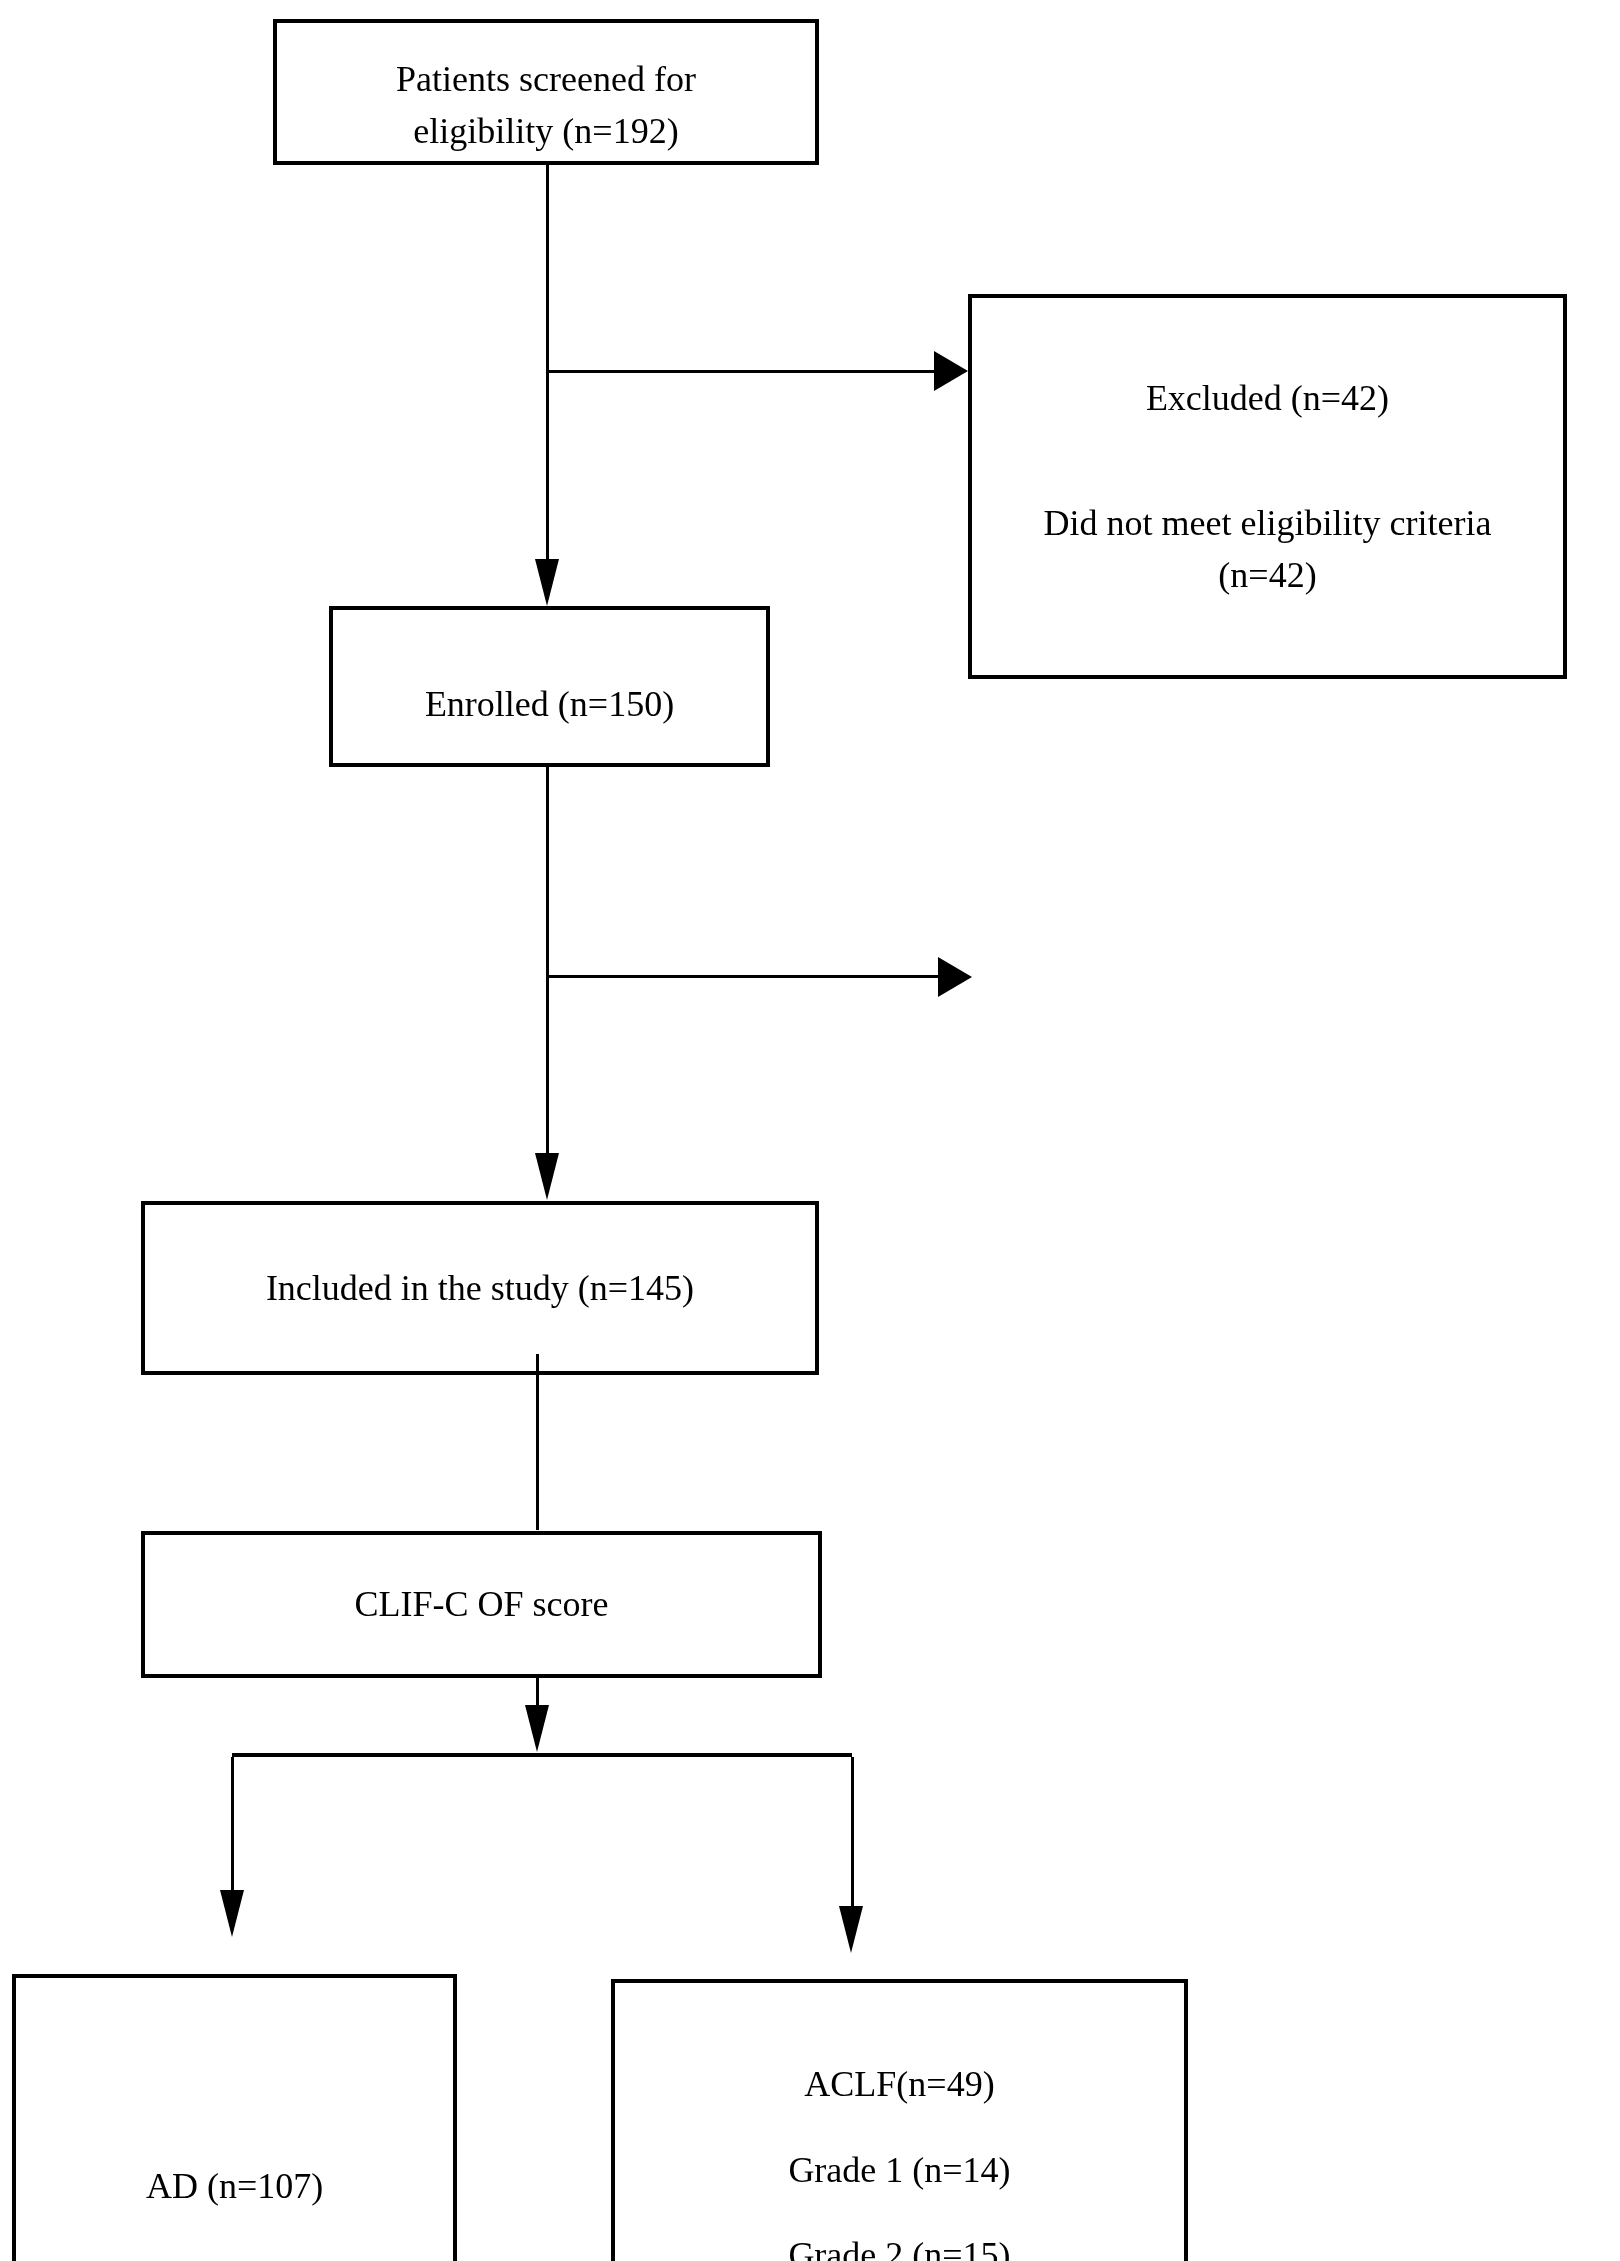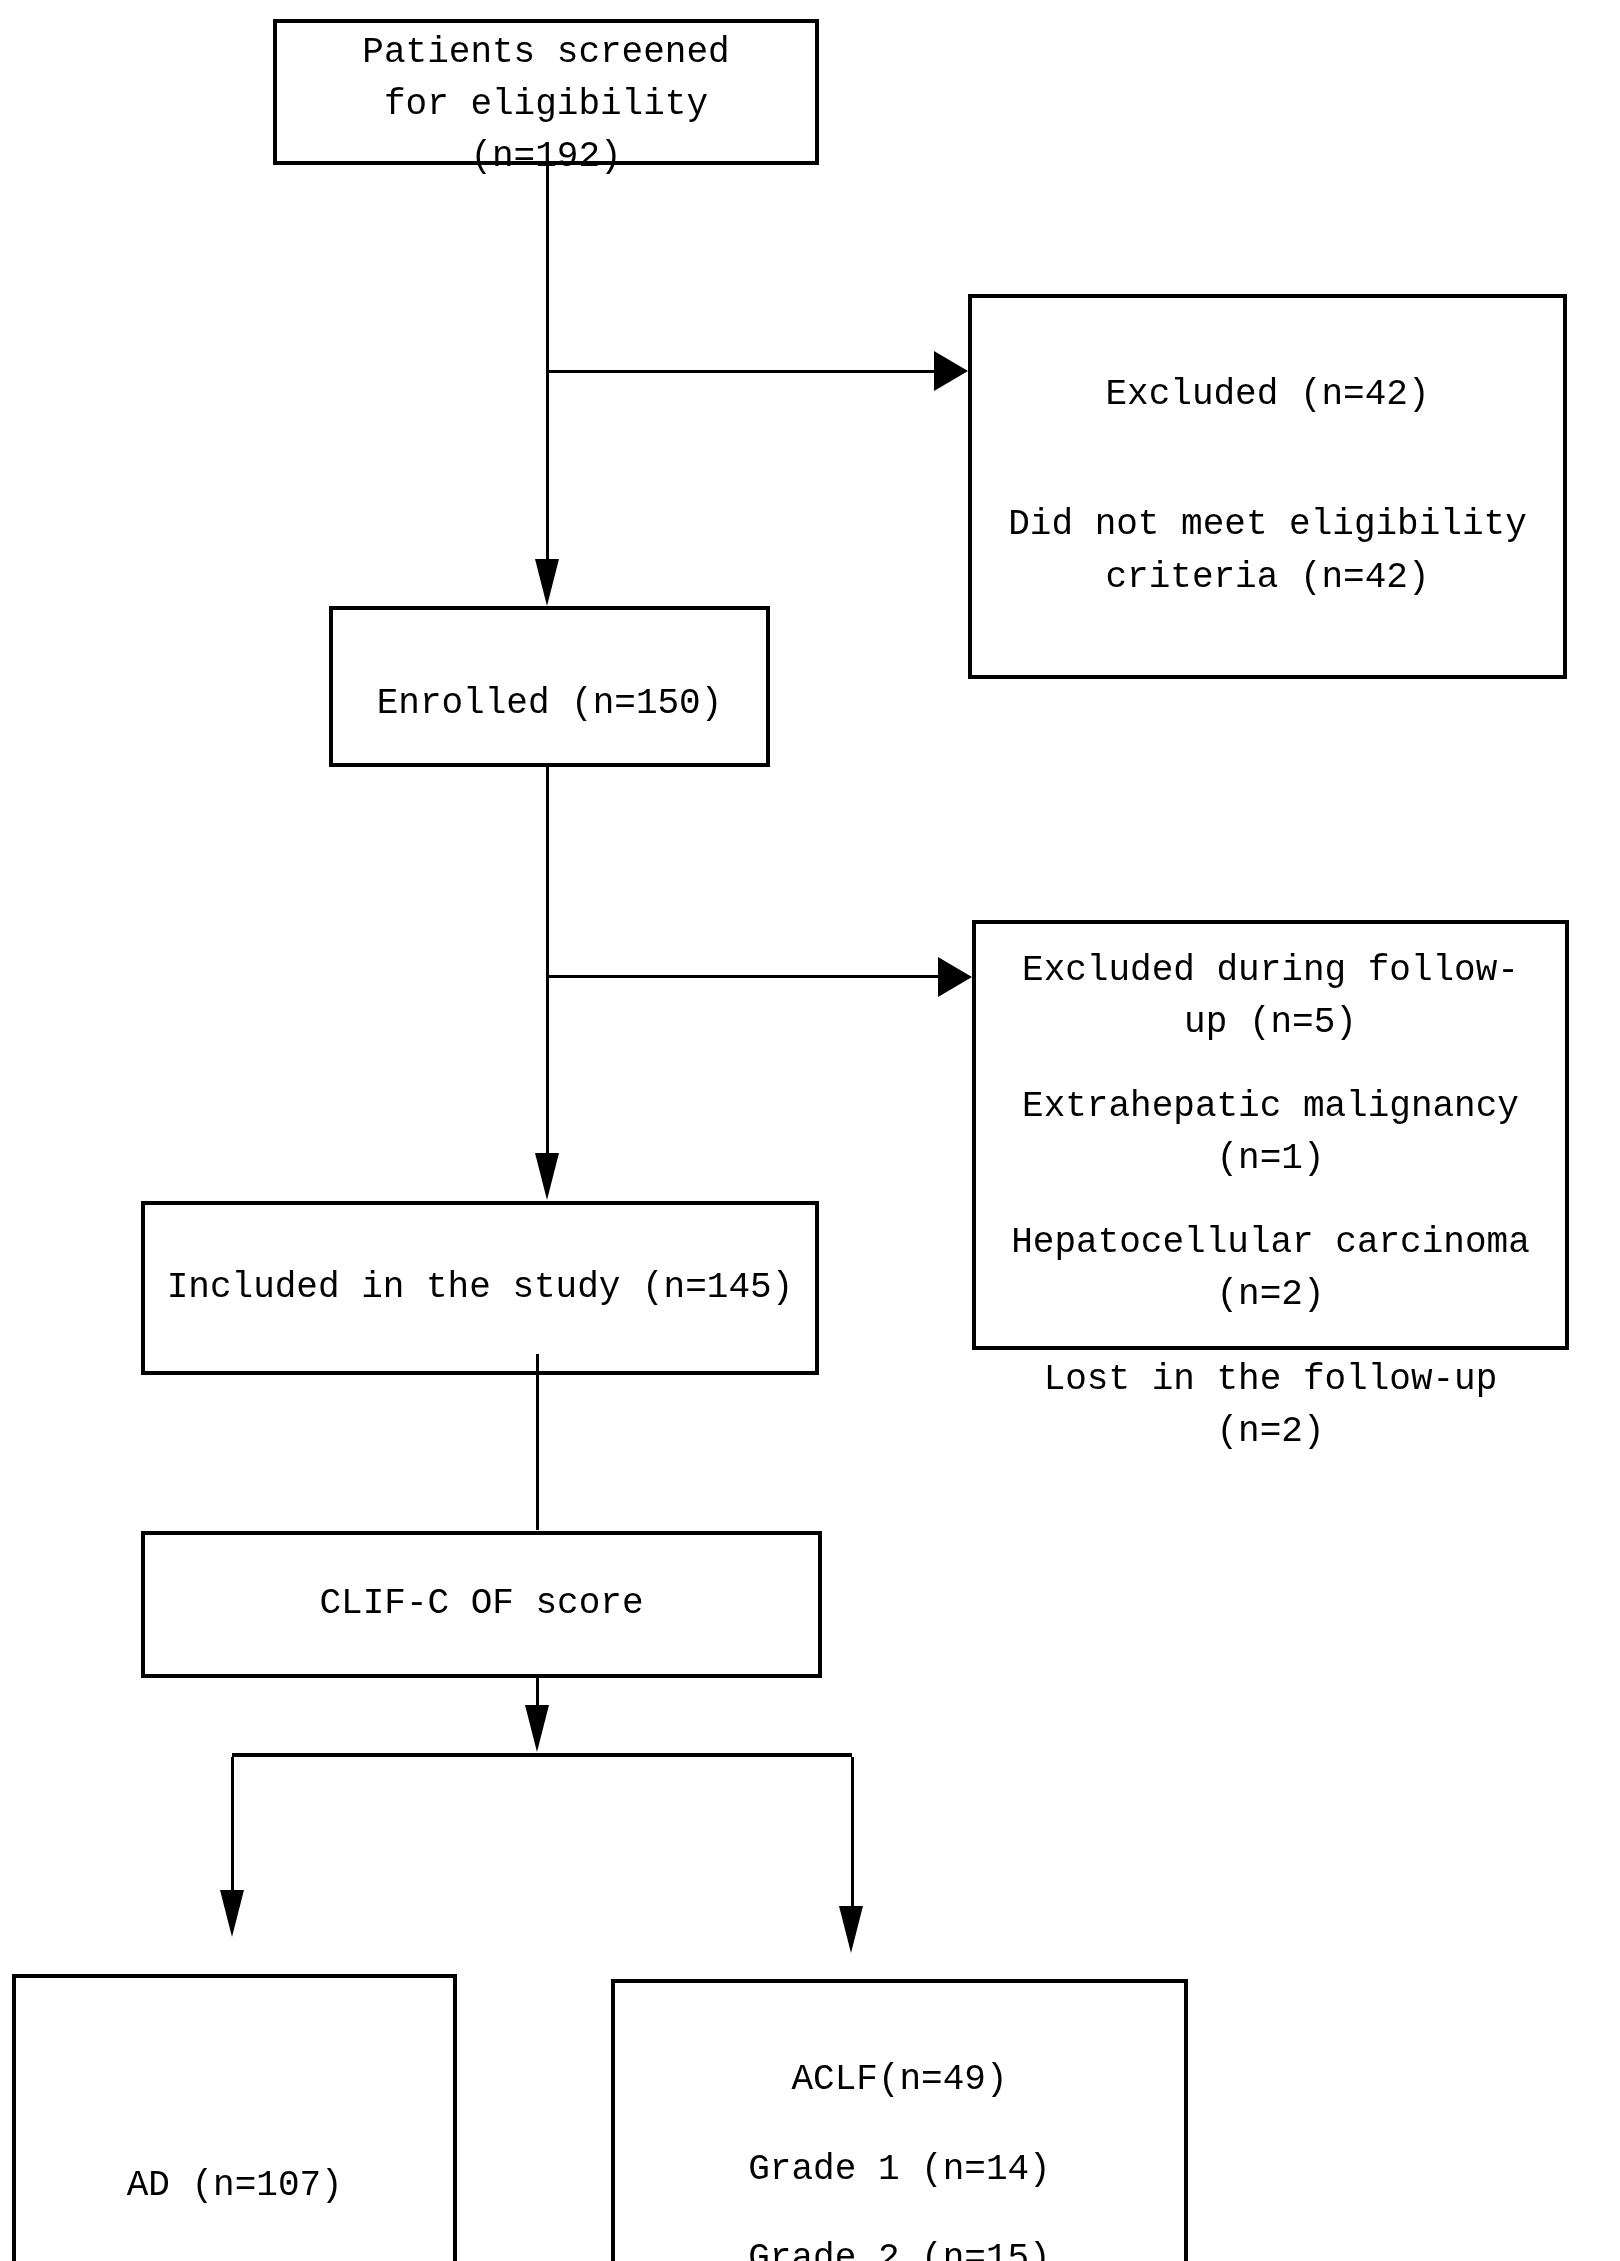--- a/index.html
+++ b/index.html
@@ -18,21 +18,21 @@
     border: 4.1px solid #000000;
     background: #ffffff;
     display: flex;
     flex-direction: column;
     align-items: center;
     justify-content: center;
     text-align: center;
     font-size: 36px;
     line-height: 1.45;
   }
-  .box p { margin: 16px; font-family: Liberation Mono, monospace; }
+  .box p { margin: 8px; }
   .line { position: absolute; background: #000000; }
   .arrow-down {
     position: absolute;
     width: 0; height: 0;
     border-left: 12.7px solid transparent;
     border-right: 12.7px solid transparent;
     border-top: 47px solid #000000;
   }
   .arrow-right {
     position: absolute;
@@ -93,26 +93,20 @@
   <div class="box b-enrolled">
     <p>Enrolled (n=150)</p>
   </div>
 
   <div class="line v2"></div>
   <div class="arrow-down a3"></div>
 
   <div class="line h2"></div>
   <div class="arrow-right a4"></div>
 
-  <div class="box b-excl2">
-    <p>Excluded during follow-up (n=5)</p>
-    <p>Extrahepatic malignancy (n=1)</p>
-    <p>Hepatocellular carcinoma (n=2)</p>
-    <p>Lost in the follow-up (n=2)</p>
-  </div>
 
   <div class="box b-included">
     <p>Included in the study (n=145)</p>
   </div>
 
   <div class="line v3"></div>
 
   <div class="box b-clif">
     <p>CLIF-C OF score</p>
   </div>

